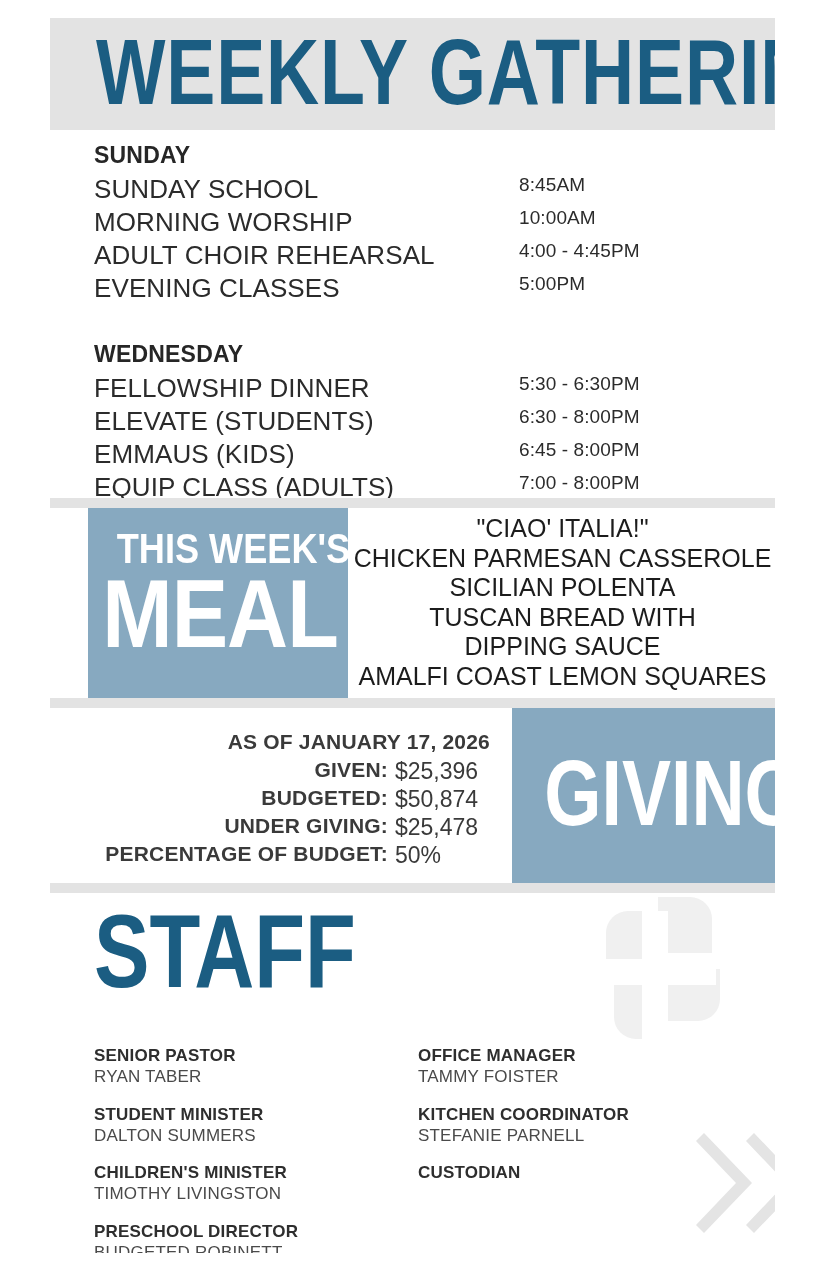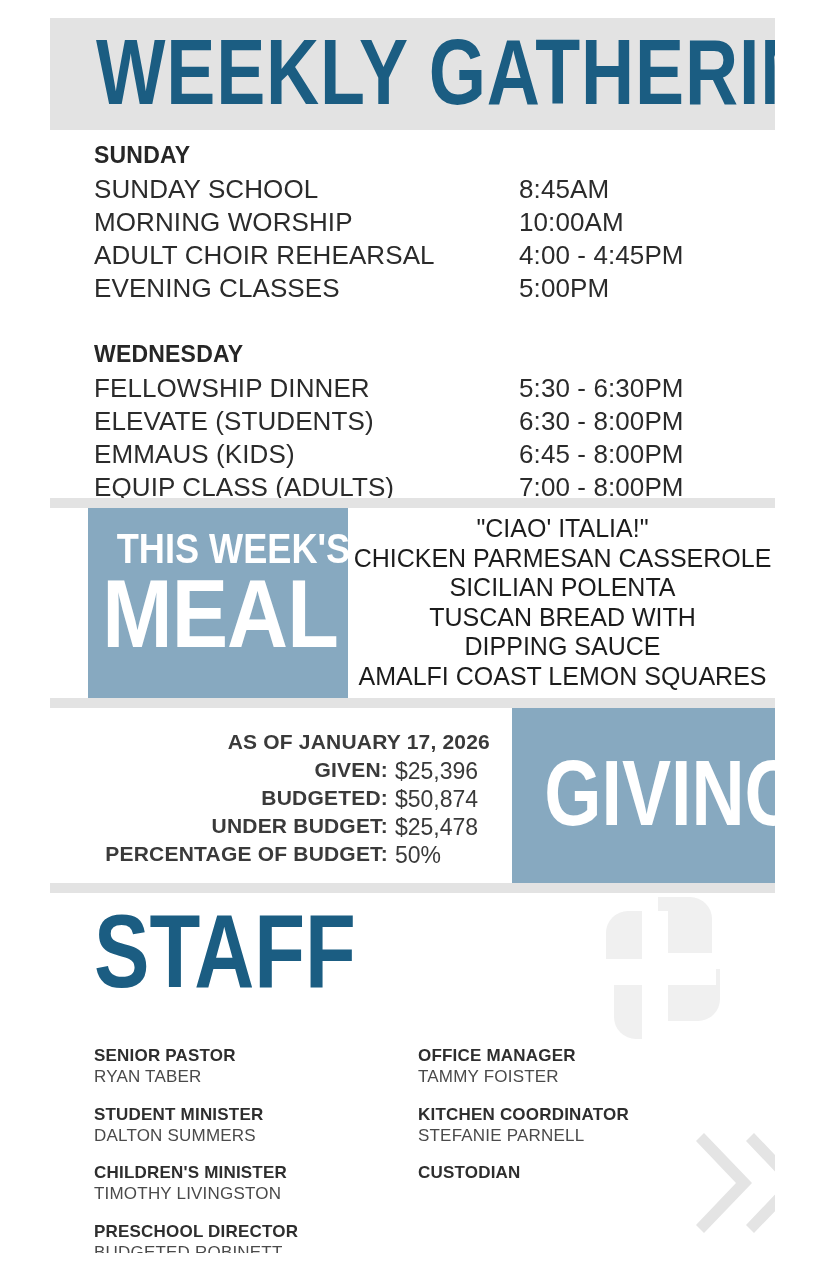--- a/index.html
+++ b/index.html
@@ -78,21 +78,21 @@
     top: 0;
     font-size: 26px;
     color: #2b2b2b;
     font-weight: normal;
     letter-spacing: 0.1px;
   }
   .sched-time {
     position: absolute;
     left: 425px;
     top: 0;
-    font-size: 26px;
+    font-size: 19px;
     color: #2b2b2b;
     font-weight: normal;
     letter-spacing: 0.1px;
   }
 
   
   .divider {
     position: absolute;
     left: 50px;
     width: 725px;
@@ -385,21 +385,21 @@
       </div>
       <div class="gl-row">
         <span class="gl-label">GIVEN:</span>
         <span class="gl-value">$25,396</span>
       </div>
       <div class="gl-row">
         <span class="gl-label">BUDGETED:</span>
         <span class="gl-value">$50,874</span>
       </div>
       <div class="gl-row">
-        <span class="gl-label">UNDER BUDGET:</span>
+        <span class="gl-label">UNDER GIVING:</span>
         <span class="gl-value">$25,478</span>
       </div>
       <div class="gl-row">
         <span class="gl-label">PERCENTAGE OF BUDGET:</span>
         <span class="gl-value">50%</span>
       </div>
     </div>
   </div>
 
   <div class="divider" style="top:883px;"></div>

